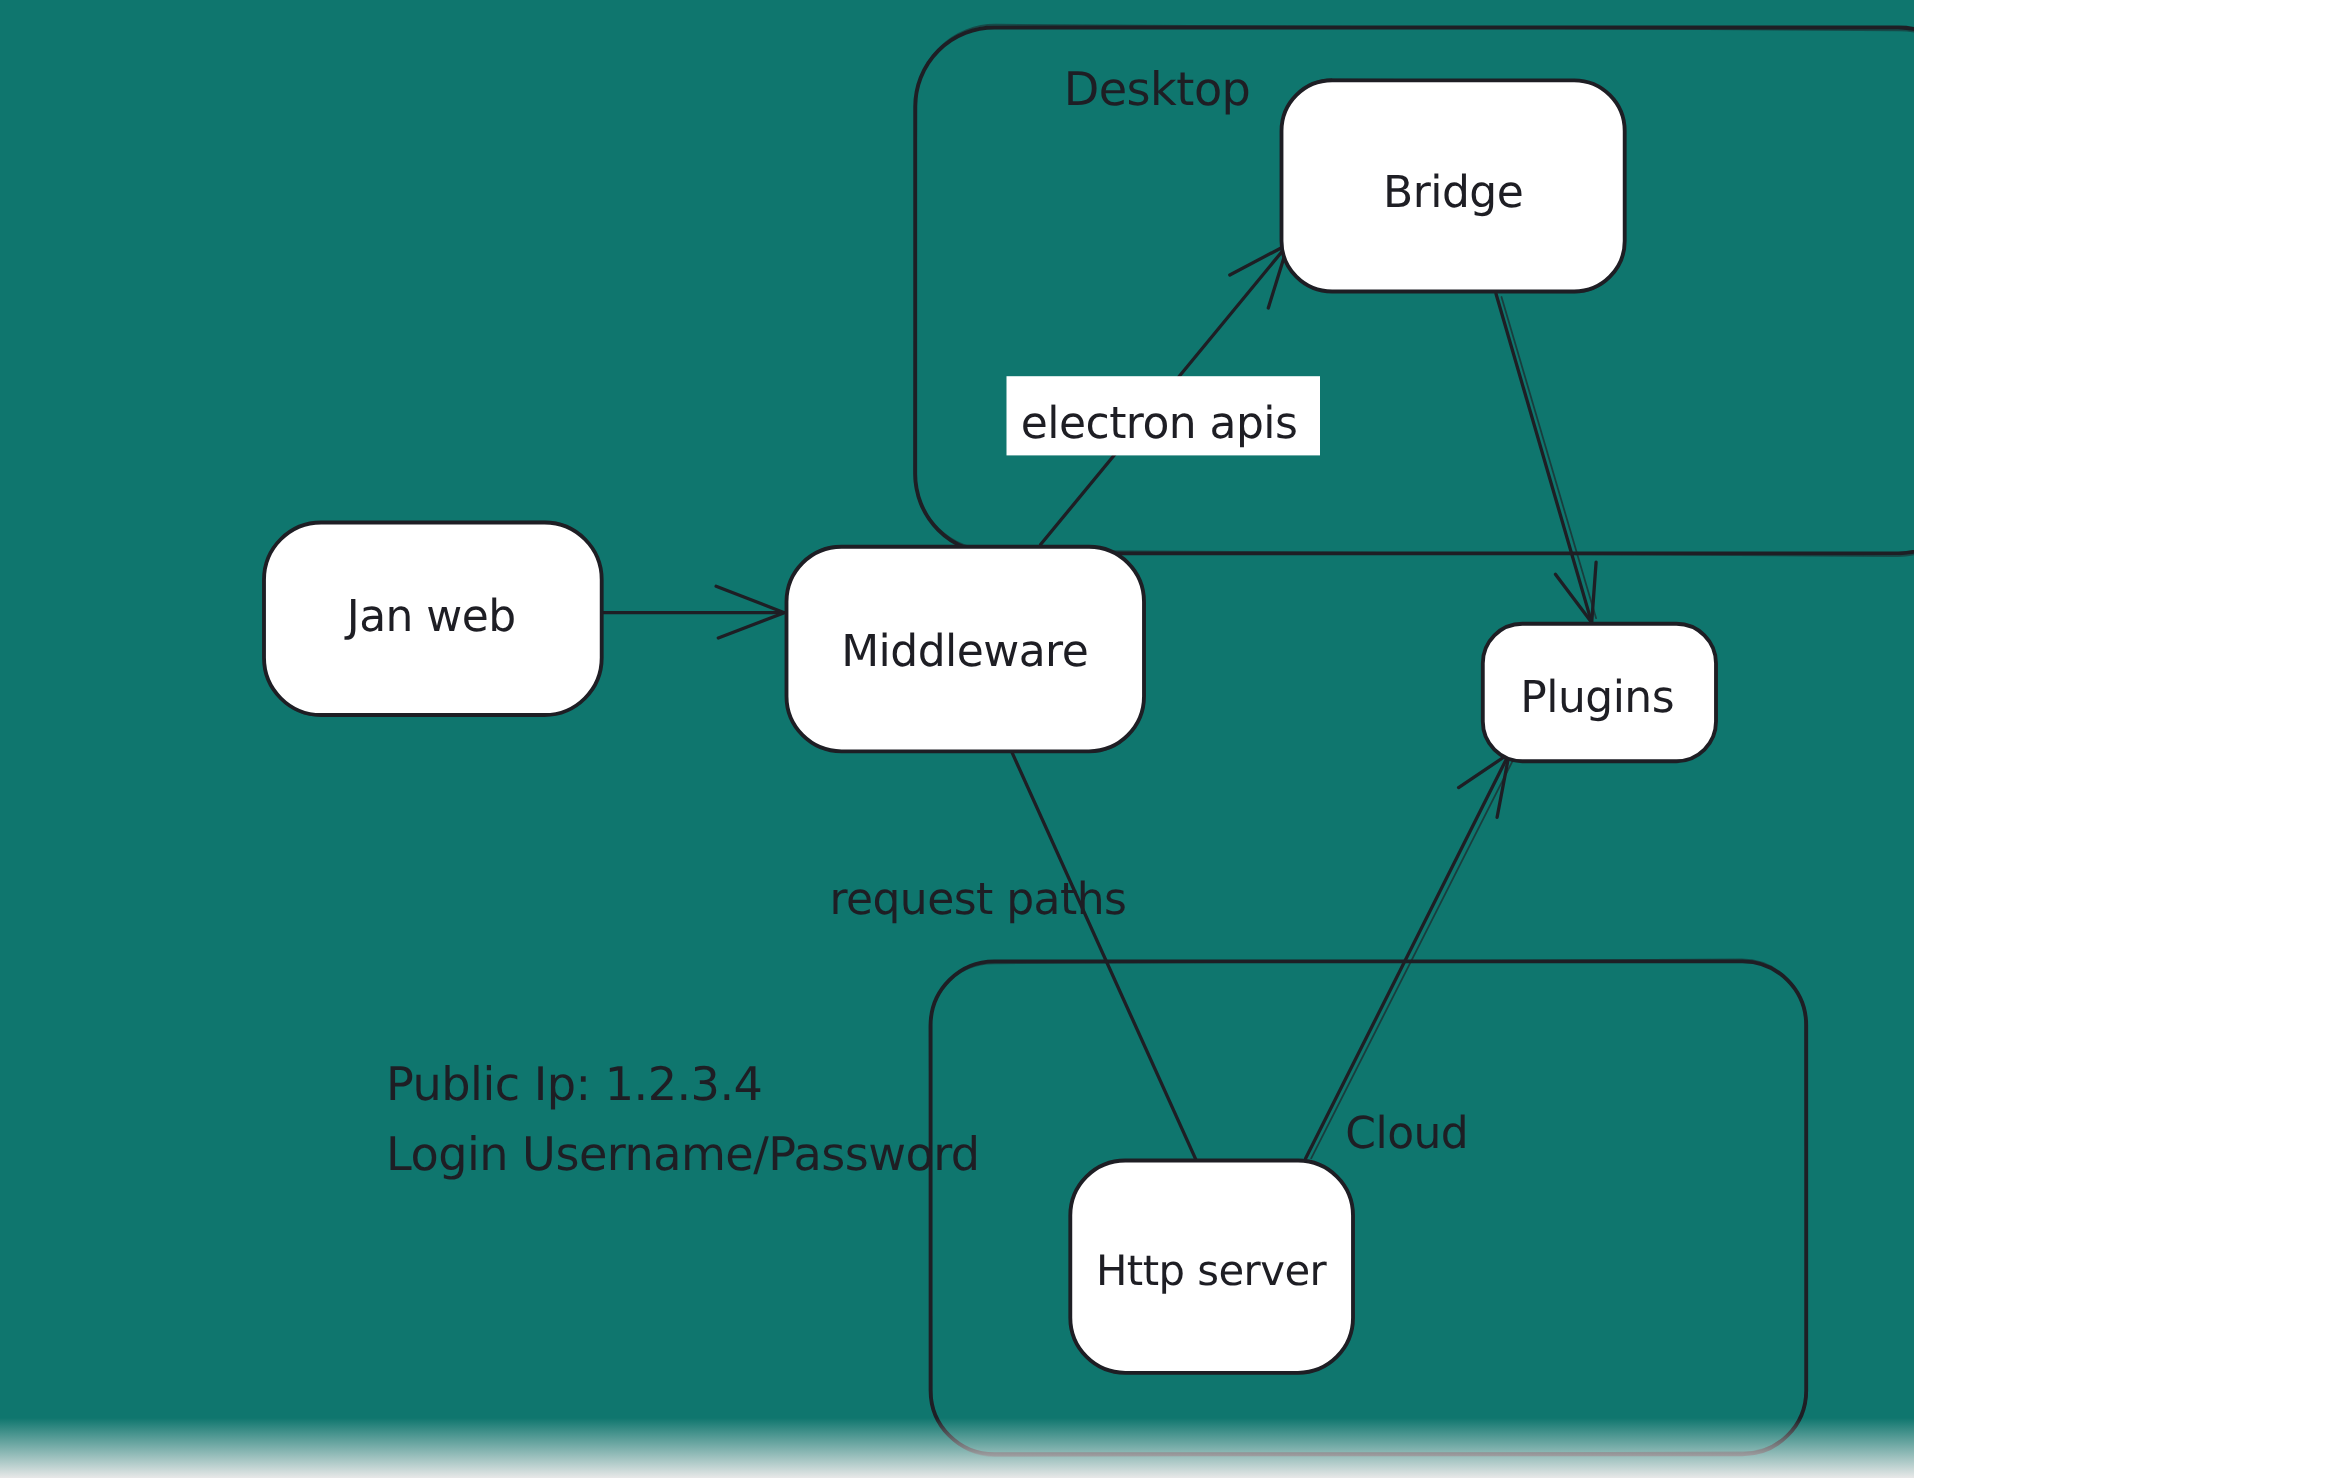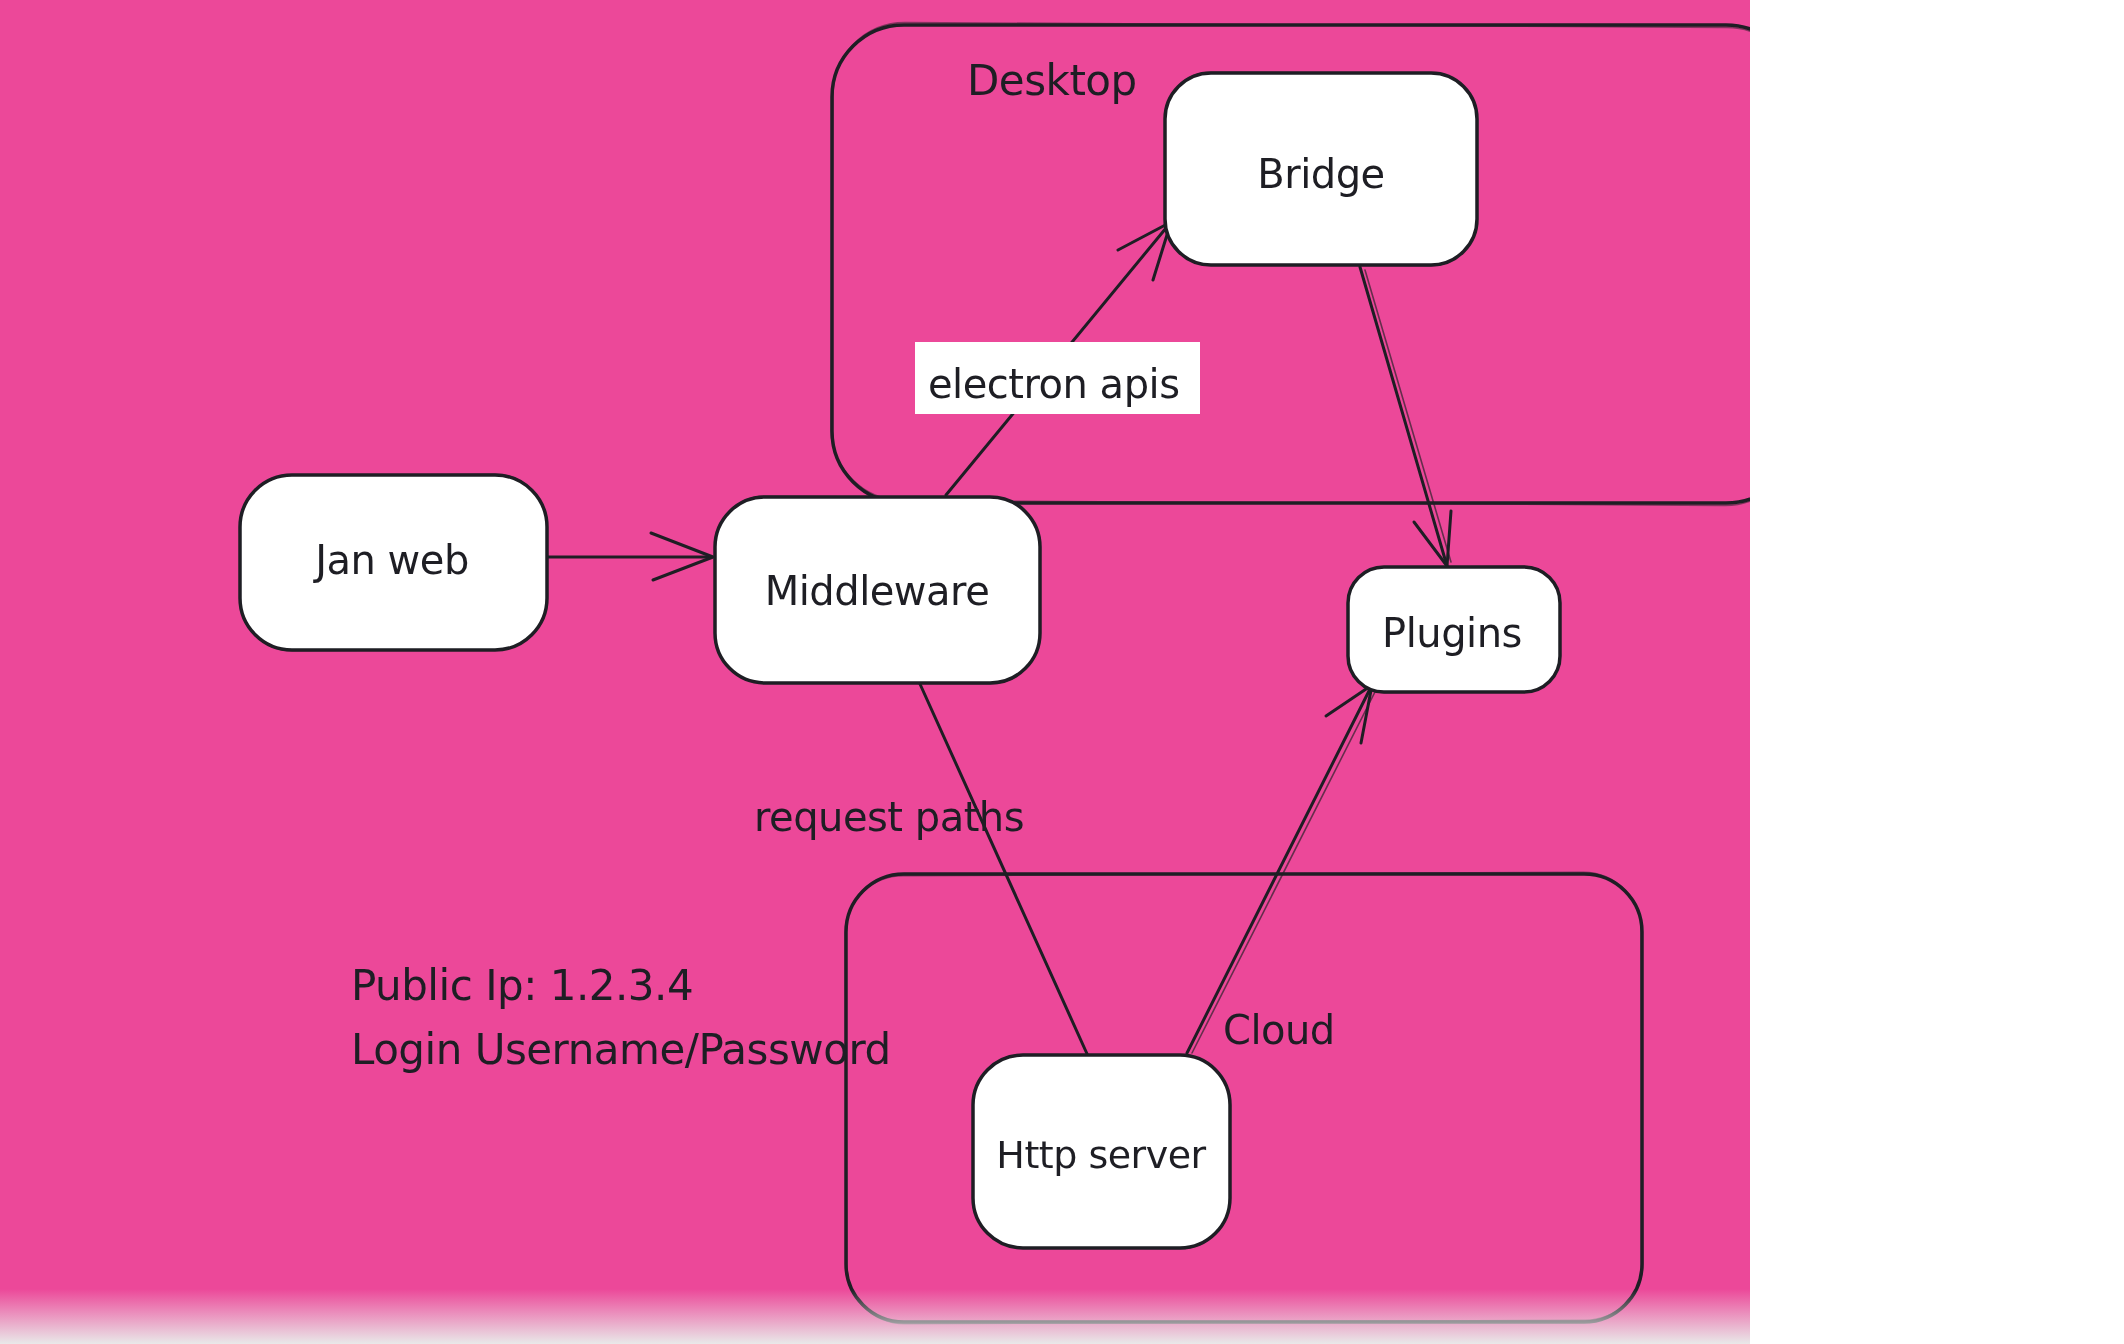--- a/index.html
+++ b/index.html
@@ -1,22 +1,21 @@
 <!DOCTYPE html>
 <html><head>
 <meta charset="utf-8">
 <style>
   html,body{margin:0;padding:0;background:#fff;}
   .page{
     position:relative;
     width:1740px;height:1344px;
-    background:#ec4899;
+    background:#0f766e;
     overflow:hidden;
     font-family:"DejaVu Sans", sans-serif;
-    padding-left:10px;
   }
   svg{position:absolute;left:0;top:0;}
   .shape{
     fill:#ffffff;
     stroke:#1e1e24;
     stroke-width:3.5;
   }
   .shape.container{fill:none;}
   .echo{
     fill:none;

